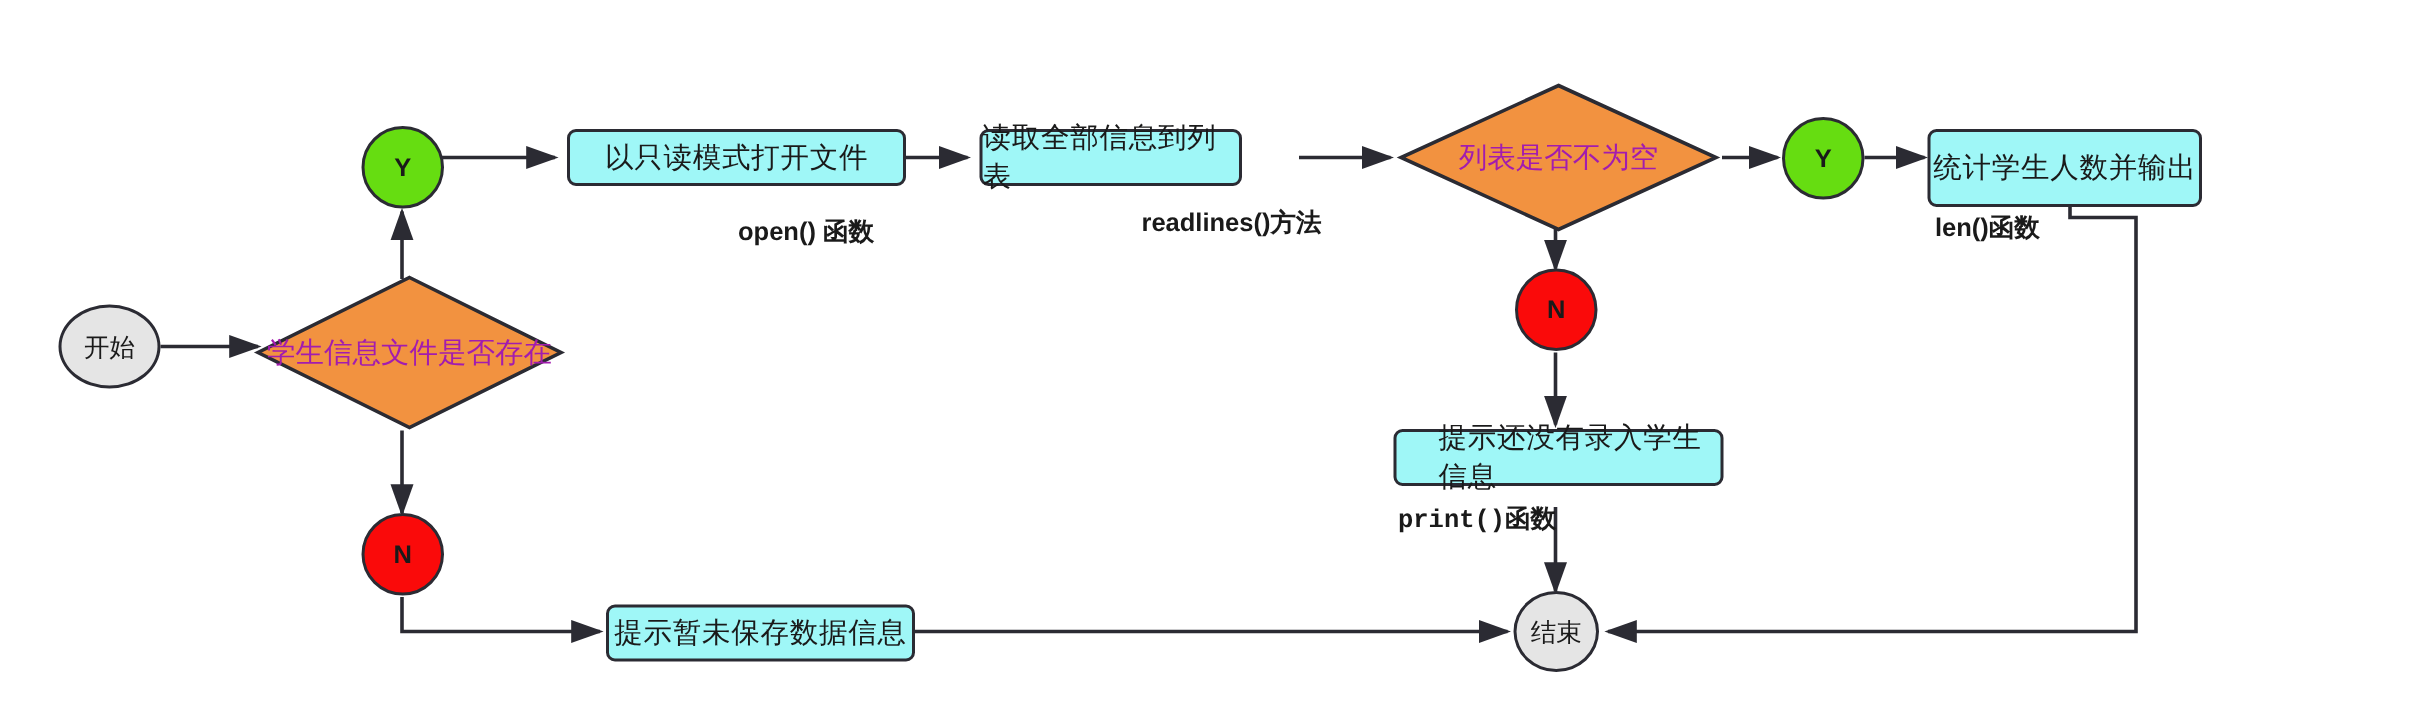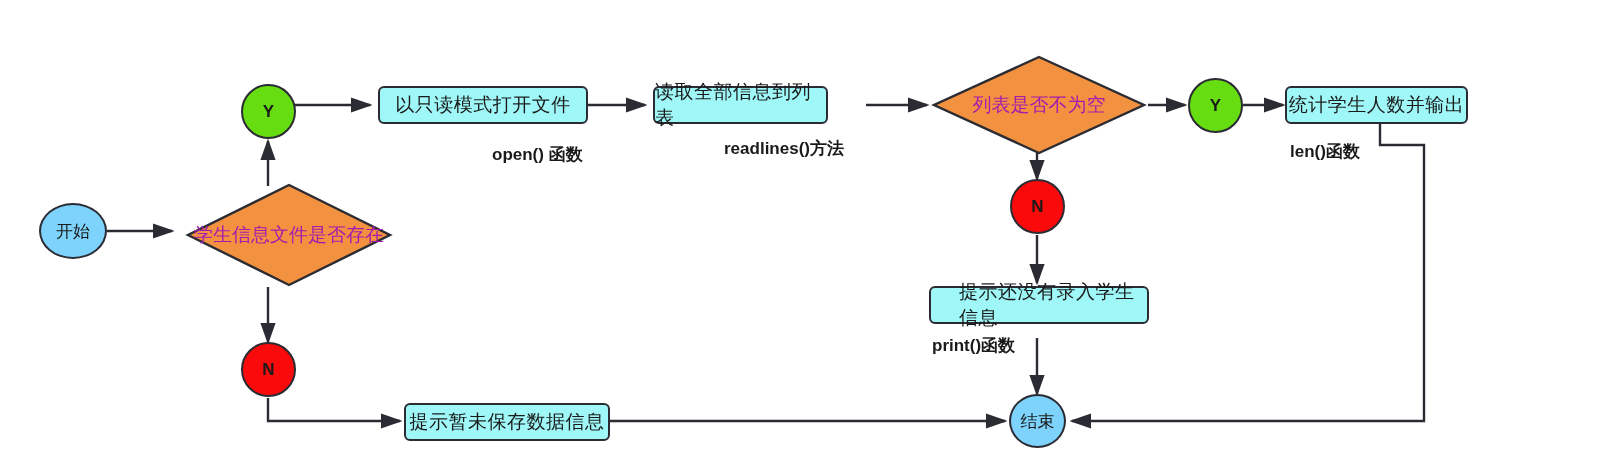--- a/index.html
+++ b/index.html
@@ -38,21 +38,21 @@
     border: 2px solid #2b2b33;
     border-radius: 6px;
     font-size: 19px;
     letter-spacing: 0.5px;
   }
   .term {
     border: 2px solid #2b2b33;
     border-radius: 50%;
     font-size: 17px;
   }
-  .term.start, .term.end { background: #7dd3fc; }
+  .term.start, .term.end { background: #e5e5e5; }
   .badge {
     border: 2px solid #2b2b33;
     border-radius: 50%;
     font-size: 17px;
     font-weight: 600;
   }
   .badge.yes { background: #66dd11; }
   .badge.no  { background: #fa0a0a; }
   .dec-wrap {
     position: absolute;
@@ -107,73 +107,73 @@
       <path d="M268,398 L268,421 L400,421"></path>
       <path d="M610,421 L1005,421"></path>
       <path d="M1380,123 L1380,145 L1424,145 L1424,421 L1072,421"></path>
     </g>
   </svg>
 
   <div class="node term start" style="left:39px; top:203px; width:68px; height:56px;">
     <span>开始</span>
   </div>
 
-  <div class="dec-wrap" style="left:184px; top:181px; width:210px; height:108px;">
+  <div class="dec-wrap" style="left:168px; top:181px; width:210px; height:108px;">
     <svg width="210" height="108" viewBox="0 0 210 108" xmlns="http://www.w3.org/2000/svg">
       <polygon points="105,4 206,54 105,104 4,54" fill="#f29240" stroke="#2b2b33" stroke-width="2.4"></polygon>
     </svg>
     <div class="dec-label">学生信息文件是否存在</div>
   </div>
 
   <div class="node badge yes" style="left:241px; top:84px; width:55px; height:55px;">
     <span>Y</span>
   </div>
 
   <div class="node badge no" style="left:241px; top:342px; width:55px; height:55px;">
     <span>N</span>
   </div>
 
-  <div class="node proc" style="left:378px; top:86px; width:210px; height:38px;">
+  <div class="node proc" style="left:378px; top:86px; width:226px; height:38px;">
     <span>以只读模式打开文件</span>
   </div>
 
   <div class="annot" style="left:492px; top:143px;text-align:center;">open() 函数</div>
 
   <div class="node proc" style="left:653px; top:86px; width:175px; height:38px;">
     <span>读取全部信息到列表</span>
   </div>
 
-  <div class="annot" style="left:724px; top:137px;">readlines()方法</div>
+  <div class="annot" style="left:761px; top:137px;">readlines()方法</div>
 
   <div class="dec-wrap" style="left:930px; top:53px; width:218px; height:104px;">
     <svg width="218" height="104" viewBox="0 0 218 104" xmlns="http://www.w3.org/2000/svg">
       <polygon points="109,4 214,52 109,100 4,52" fill="#f29240" stroke="#2b2b33" stroke-width="2.4"></polygon>
     </svg>
     <div class="dec-label">列表是否不为空</div>
   </div>
 
   <div class="node badge yes" style="left:1188px; top:78px; width:55px; height:55px;">
     <span>Y</span>
   </div>
 
   <div class="node badge no" style="left:1010px; top:179px; width:55px; height:55px;">
     <span>N</span>
   </div>
 
-  <div class="node proc" style="left:1285px; top:86px; width:183px; height:38px;">
+  <div class="node proc" style="left:1285px; top:86px; width:183px; height:52px;">
     <span>统计学生人数并输出</span>
   </div>
 
   <div class="annot" style="left:1290px; top:140px;">len()函数</div>
 
   <div class="node proc" style="left:929px; top:286px; width:220px; height:38px;padding-left:28px;">
     <span>提示还没有录入学生信息</span>
   </div>
 
-  <div class="annot" style="left:932px; top:334px;">print()函数</div>
+  <div class="annot" style="left:932px; top:334px;font-family:Liberation Mono, monospace;">print()函数</div>
 
   <div class="node proc" style="left:404px; top:403px; width:206px; height:38px;">
     <span>提示暂未保存数据信息</span>
   </div>
 
   <div class="node term end" style="left:1009px; top:394px; width:57px; height:54px;">
     <span>结束</span>
   </div>
 
 </div>

